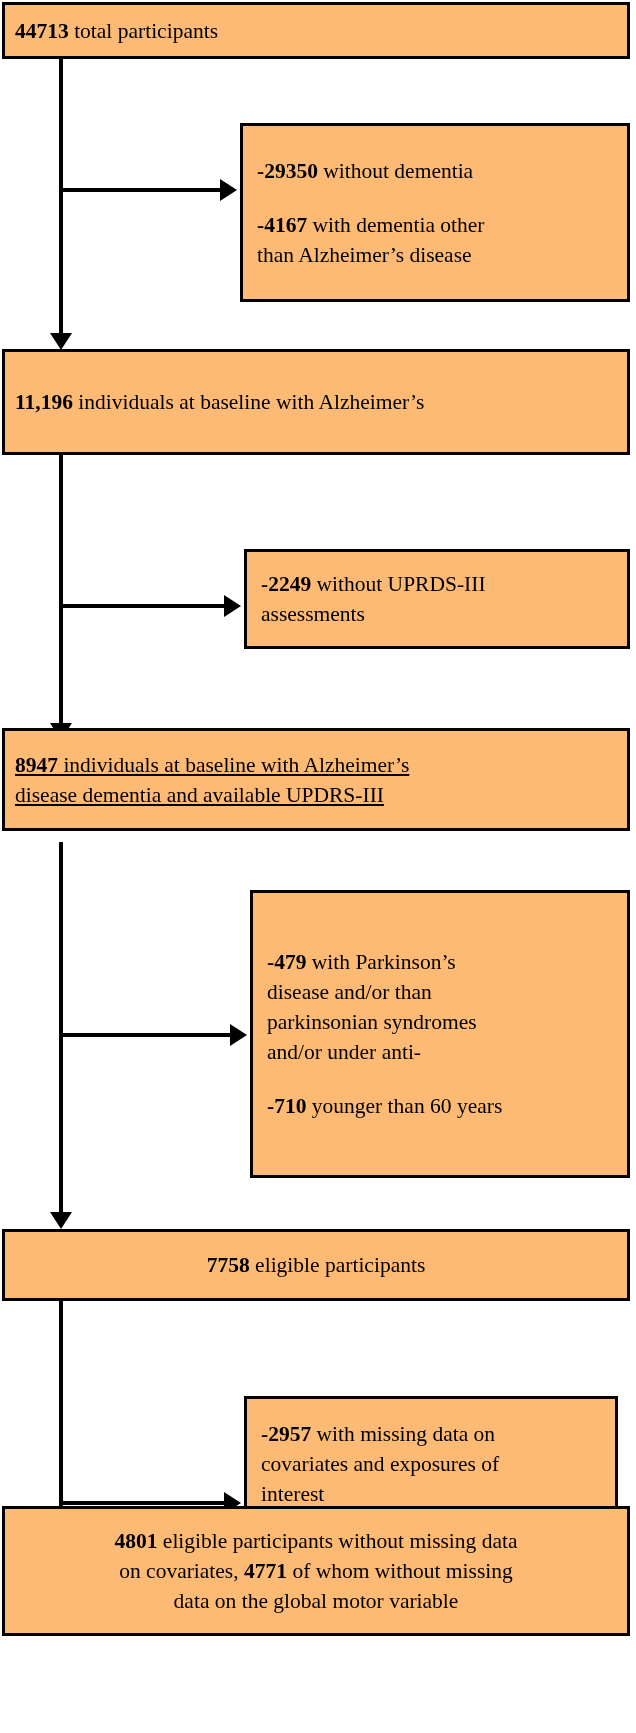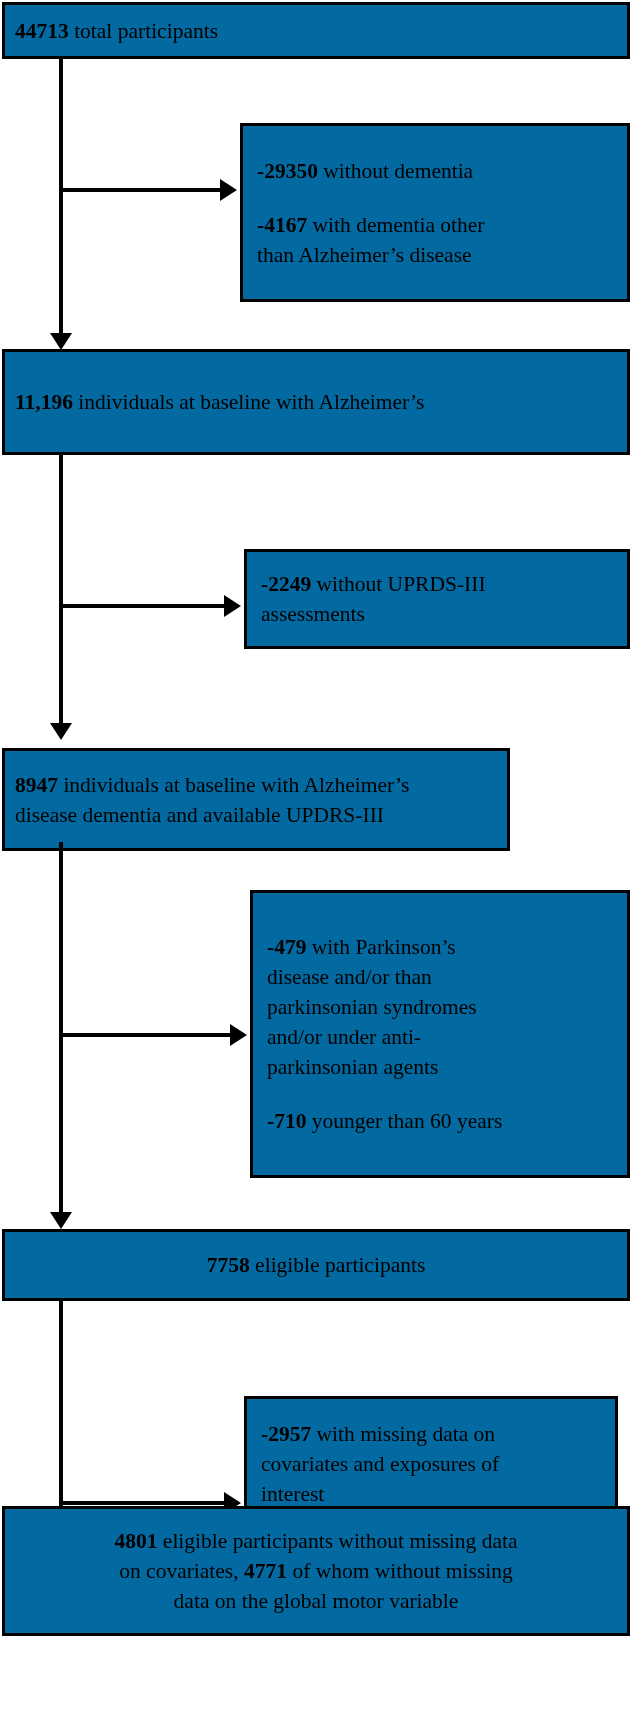--- a/index.html
+++ b/index.html
@@ -7,21 +7,21 @@
     width:636px;height:1733px;position:relative;overflow:hidden;
     font-family:"Liberation Serif","DejaVu Serif",serif;
     color:#000000;
   }
   .stage{position:absolute;left:0;top:0;width:636px;height:1733px;}
 
   .box{
     position:absolute;
     box-sizing:border-box;
     border:3px solid #000000;
-    background:#0369a1;
+    background:#fdba74;
     display:flex;
     flex-direction:column;
     justify-content:center;
   }
   .box .line{
     font-size:21.5px;
     line-height:30px;
     white-space:nowrap;
   }
   .box.pad-main{padding:0 10px;}
@@ -90,39 +90,38 @@
   <div class="hline" style="left:59px;top:604px;width:167px;"></div>
   <div class="arrow-right" style="left:224px;top:595px;"></div>
 
   <div class="box pad-excl left" style="left:244px;top:549px;width:386px;height:100px;">
       <div class="para">
         <div class="line"><b>-2249</b><span> without UPRDS-III</span></div>
         <div class="line"><span>assessments</span></div>
       </div>
     </div>
 
-  <div class="box pad-main left" style="left:2px;top:748px;width:508px;height:103px;">
+  <div class="box pad-main left" style="left:2px;top:728px;width:628px;height:103px;text-decoration:underline;">
       <div class="para">
         <div class="line"><b>8947</b><span> individuals at baseline with Alzheimer’s</span></div>
         <div class="line"><span>disease dementia and available UPDRS-III</span></div>
       </div>
     </div>
 
   <div class="vline" style="left:59px;top:842px;height:373px;"></div>
   <div class="arrow-down" style="left:50px;top:1212px;"></div>
   <div class="hline" style="left:59px;top:1033px;width:173px;"></div>
   <div class="arrow-right" style="left:230px;top:1024px;"></div>
 
   <div class="box pad-excl left" style="left:250px;top:890px;width:380px;height:288px;">
       <div class="para">
         <div class="line"><b>-479</b><span> with Parkinson’s</span></div>
         <div class="line"><span>disease and/or than</span></div>
         <div class="line"><span>parkinsonian syndromes</span></div>
         <div class="line"><span>and/or under anti-</span></div>
-        <div class="line"><span>parkinsonian agents</span></div>
       </div>
       <div class="para">
         <div class="line"><b>-710</b><span> younger than 60 years</span></div>
       </div>
     </div>
 
   <div class="box pad-main center" style="left:2px;top:1229px;width:628px;height:72px;">
       <div class="para">
         <div class="line"><b>7758</b><span> eligible participants</span></div>
       </div>

